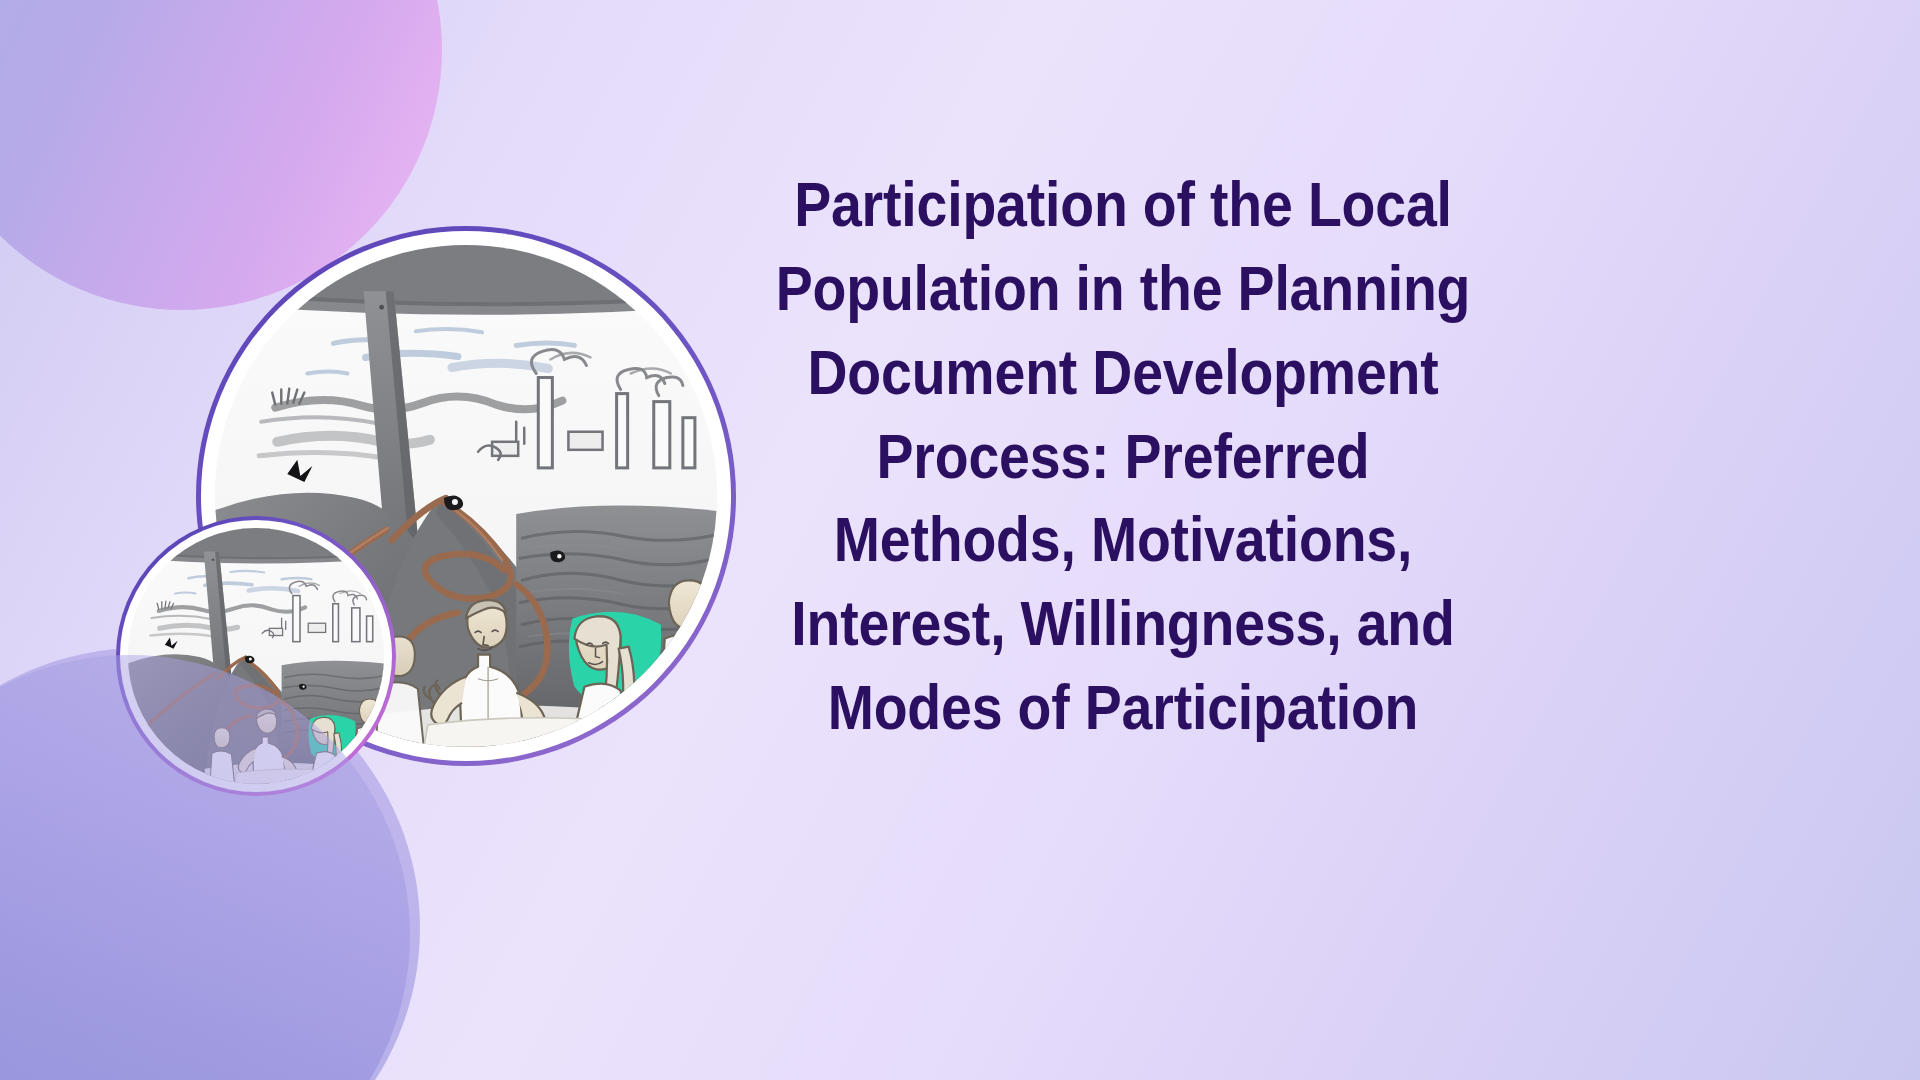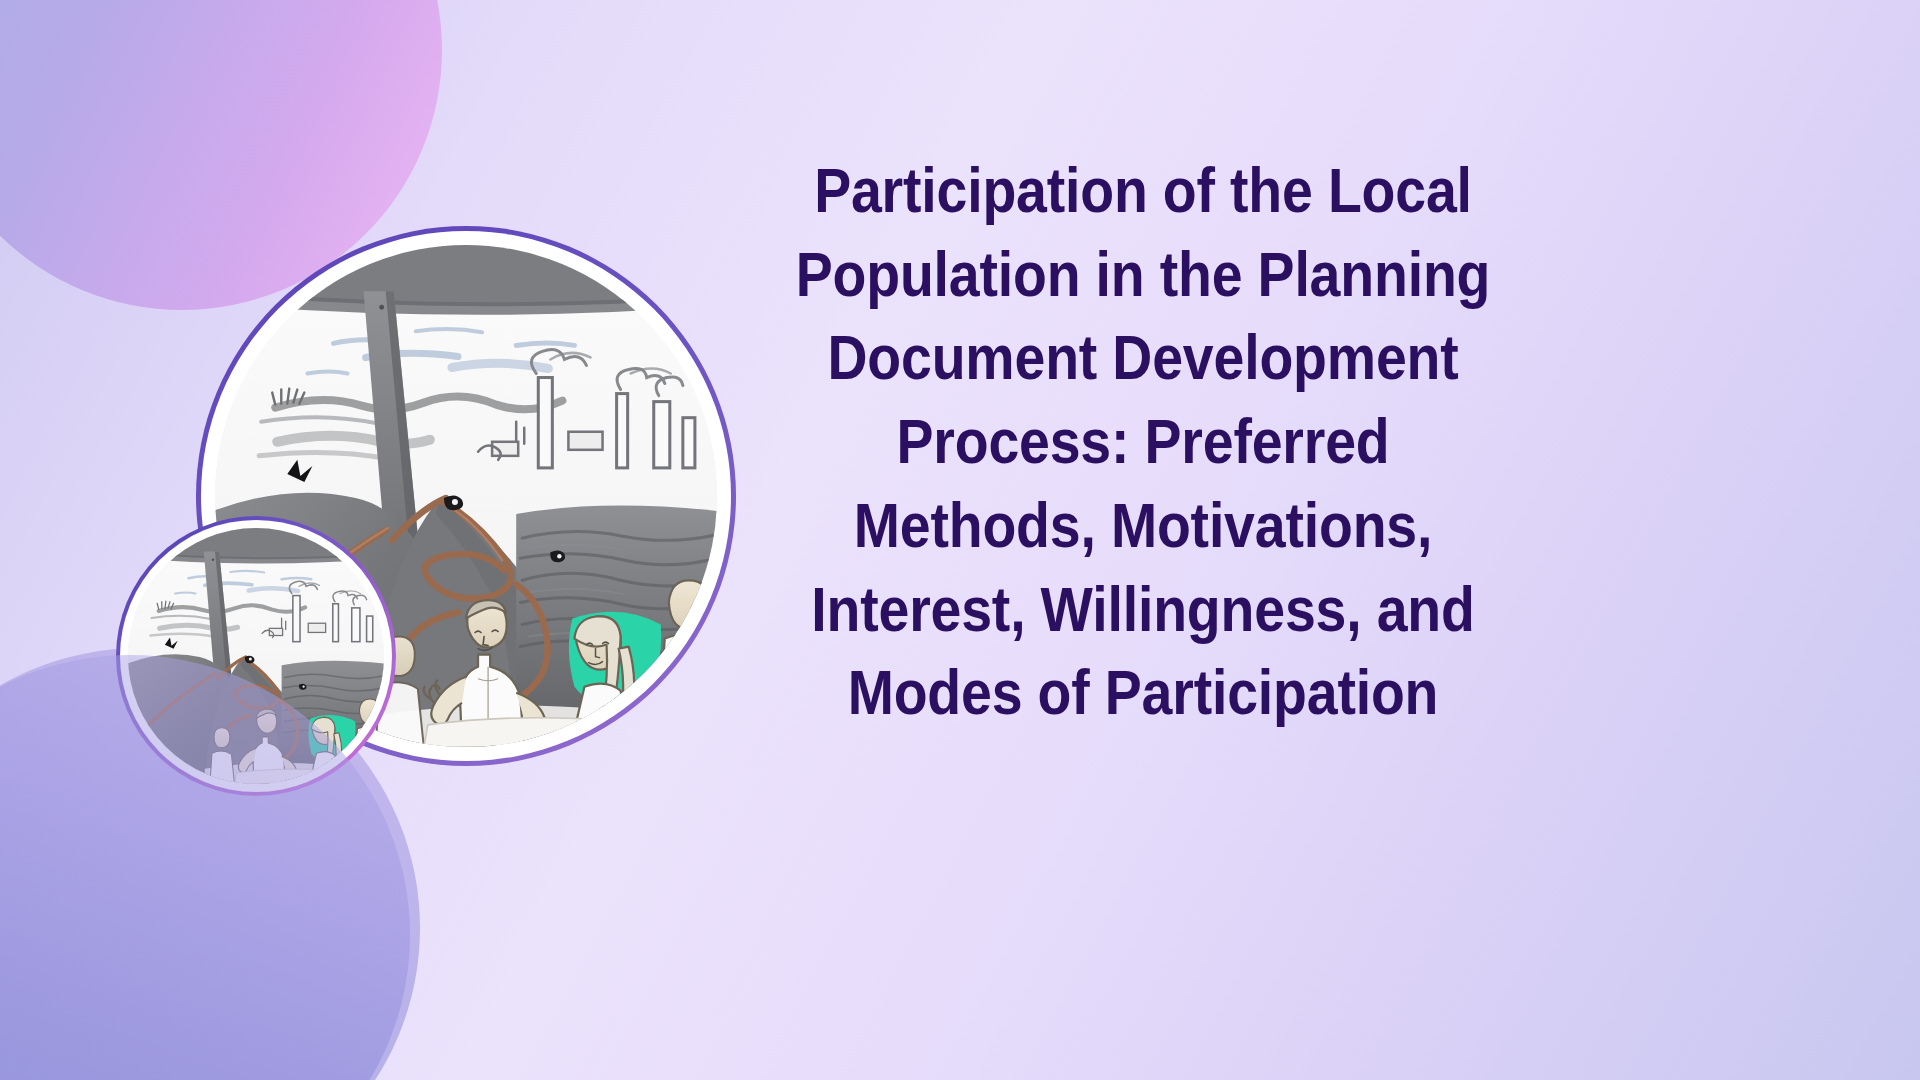--- a/index.html
+++ b/index.html
@@ -123,26 +123,26 @@
     height: 560px;
     border-radius: 50%;
     background: linear-gradient(20deg, rgba(124,126,208,0.62) 0%, rgba(150,143,222,0.55) 50%, rgba(178,168,232,0.46) 100%);
     z-index: 6;
     pointer-events: none;
   }
 
   
   #title-block {
     position: absolute;
-    left: 748px;
+    left: 728px;
     top: 92px;
     width: 790px;
     height: 700px;
     display: flex;
-    align-items: center;
+    align-items: flex-end;
     justify-content: center;
     z-index: 5;
   }
 
   #title-text {
     color: #2B0F60;
     font-family: "Liberation Sans", sans-serif;
     font-weight: 700;
     font-size: 63px;
     line-height: 1.33;

